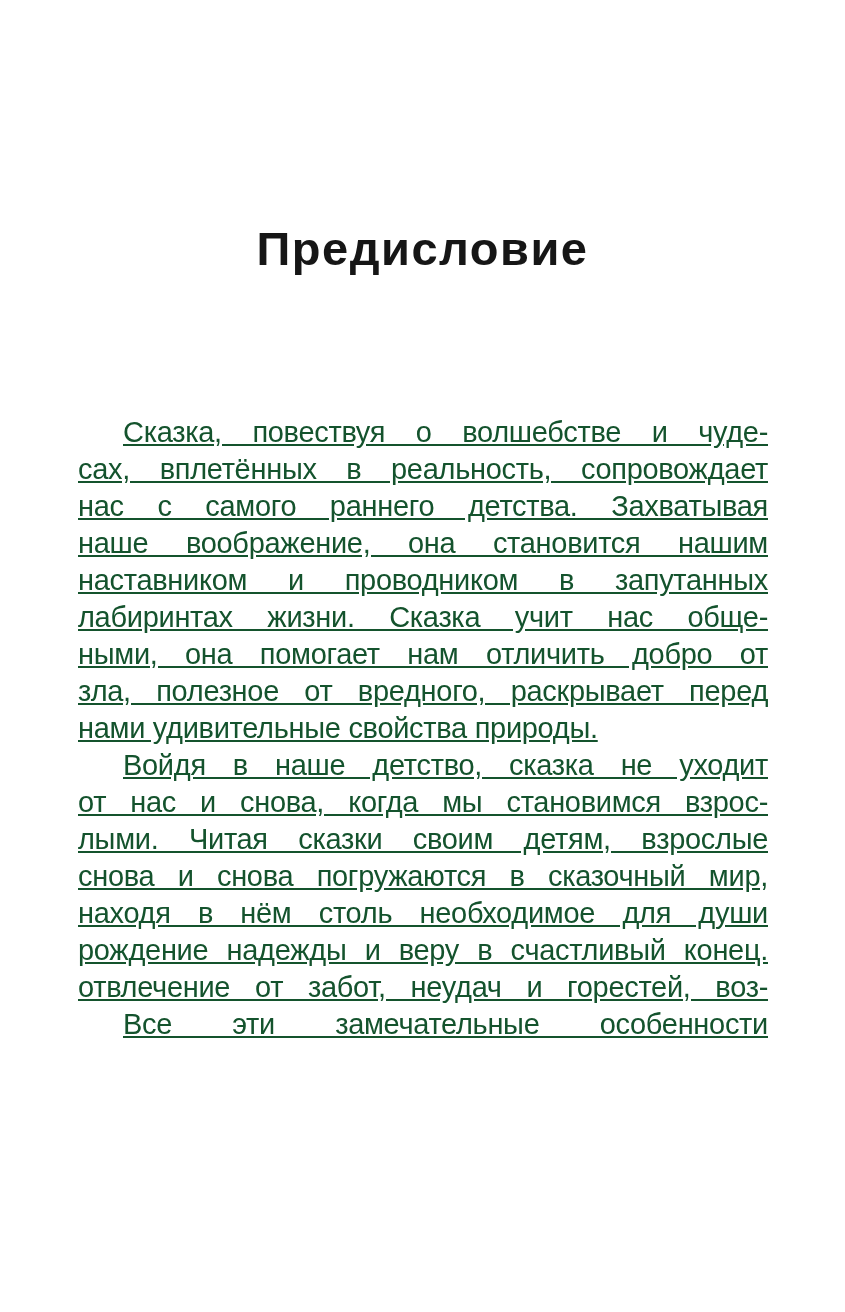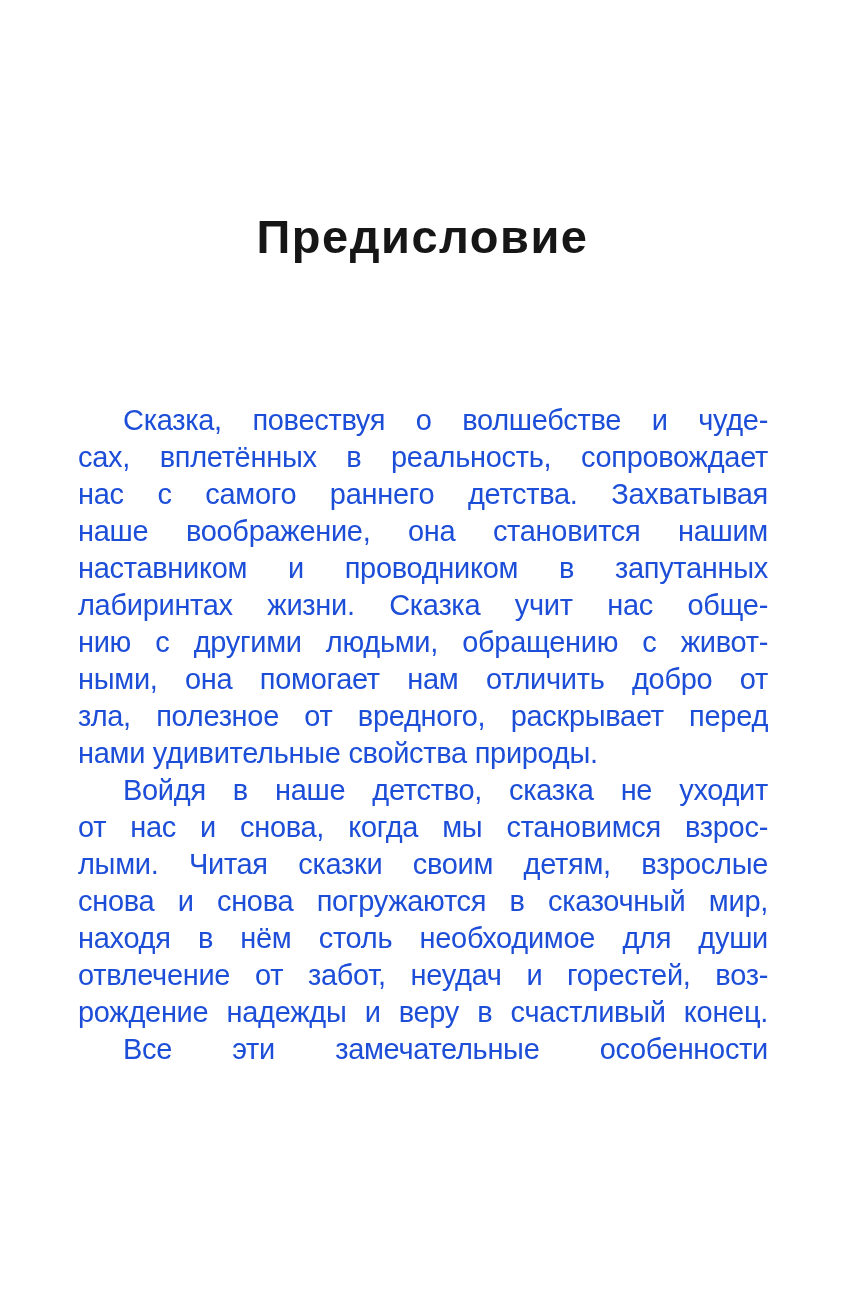--- a/index.html
+++ b/index.html
@@ -14,21 +14,21 @@
     font-family: "Liberation Sans", "DejaVu Sans", sans-serif;
     overflow: hidden;
   }
   .book-page {
     position: relative;
     width: 845px;
     height: 1312px;
     background: #ffffff;
   }
   .chapter-title {
-    margin: 0;
+    margin: 12px;
     padding-top: 200px;
     text-align: center;
     font-weight: bold;
     font-size: 47px;
     line-height: 74px;
     letter-spacing: 1.5px;
     word-spacing: 22px;
     color: #161616;
   }
   .chapter-title .title-line {
@@ -55,33 +55,32 @@
     text-align-last: left;
   }
 </style>
 </head>
 <body style="background: rgb(255, 255, 255);">
 
 <div class="book-page">
   <h1 class="chapter-title" style="color: rgb(22, 22, 22);">
     <span class="title-line">Предисловие</span>
   </h1>
-  <div class="body-text" style="color: #1d4ed8;">
+  <div class="body-text" style="color: #14532d; text-decoration: underline;">
       <div class="text-line indent">Сказка, повествуя о волшебстве и чуде-</div>
       <div class="text-line">сах, вплетённых в реальность, сопровождает</div>
       <div class="text-line">нас с самого раннего детства. Захватывая</div>
       <div class="text-line">наше воображение, она становится нашим</div>
       <div class="text-line">наставником и проводником в запутанных</div>
       <div class="text-line">лабиринтах жизни. Сказка учит нас обще-</div>
-      <div class="text-line">нию с другими людьми, обращению с живот-</div>
       <div class="text-line">ными, она помогает нам отличить добро от</div>
       <div class="text-line">зла, полезное от вредного, раскрывает перед</div>
       <div class="text-line no-justify">нами удивительные свойства природы.</div>
       <div class="text-line indent">Войдя в наше детство, сказка не уходит</div>
       <div class="text-line">от нас и снова, когда мы становимся взрос-</div>
       <div class="text-line">лыми. Читая сказки своим детям, взрослые</div>
       <div class="text-line">снова и снова погружаются в сказочный мир,</div>
       <div class="text-line">находя в нём столь необходимое для души</div>
+      <div class="text-line">рождение надежды и веру в счастливый конец.</div>
       <div class="text-line">отвлечение от забот, неудач и горестей, воз-</div>
-      <div class="text-line">рождение надежды и веру в счастливый конец.</div>
       <div class="text-line indent">Все эти замечательные особенности</div>
     </div>
 </div>
 
 </body></html>

